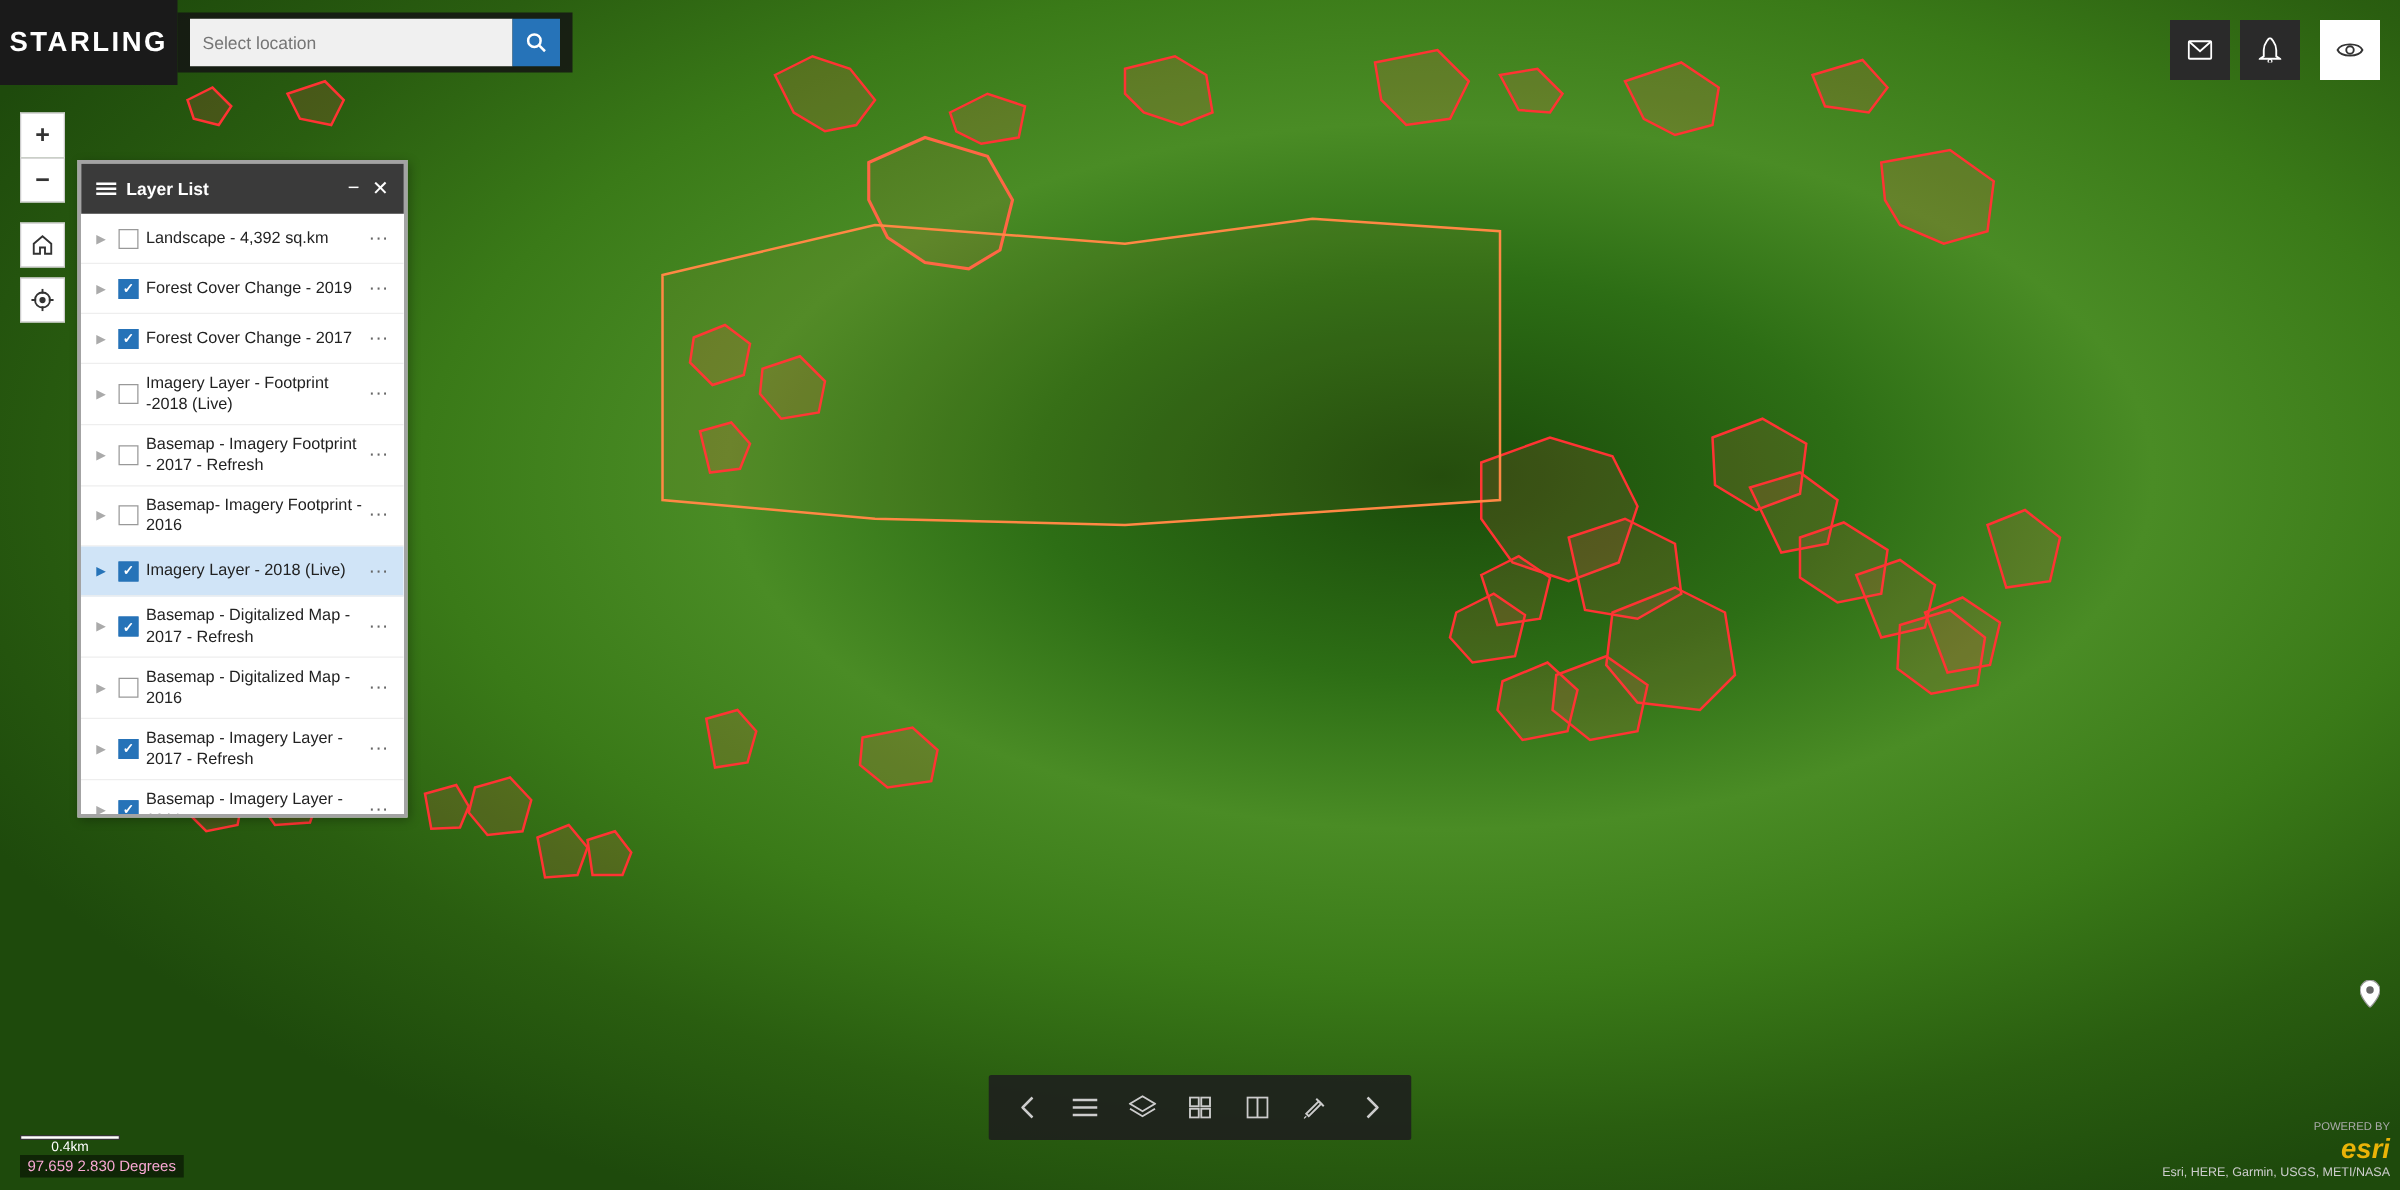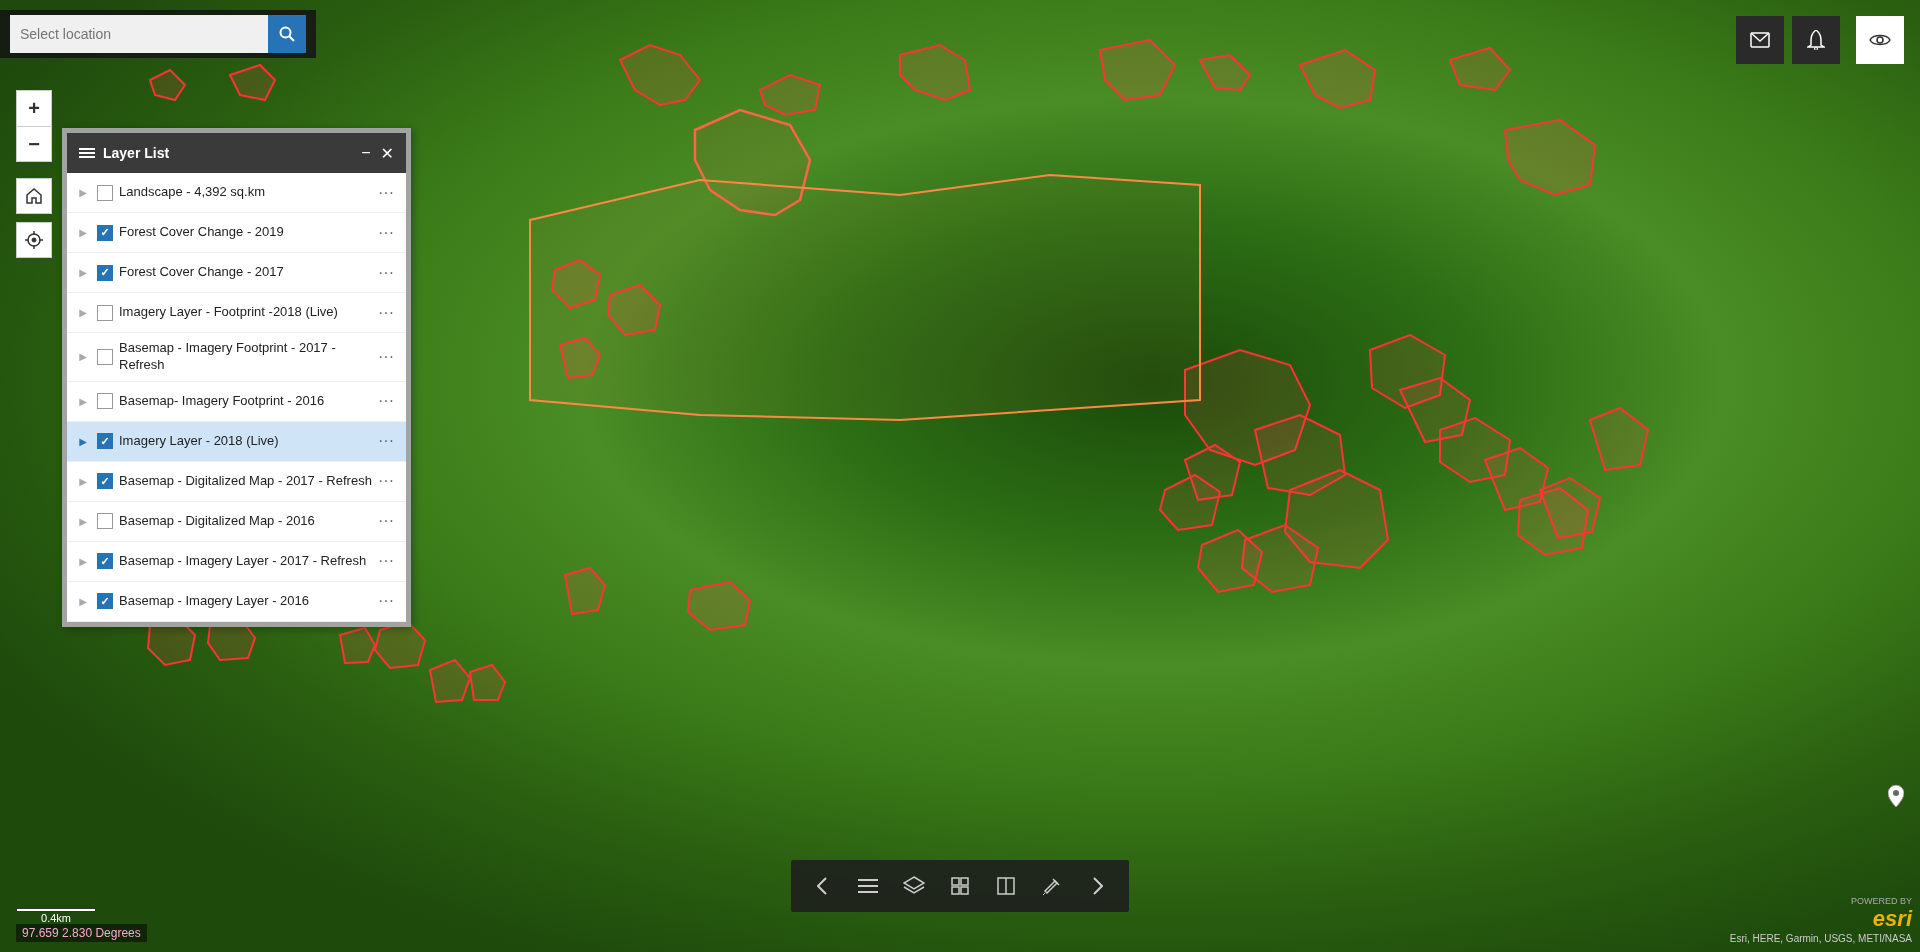--- a/index.html
+++ b/index.html
@@ -162,23 +162,23 @@
       justify-content: center;
       font-size: 16px;
       color: #333;
     }
 
     
     #layer-list {
       position: absolute;
       top: 128px;
       left: 62px;
-      width: 349px;
+      width: 264px;
       background: white;
-      border: 5px solid #a3a3a3;
+      border: 3px solid #a3a3a3;
       z-index: 200;
       box-shadow: 2px 2px 8px rgba(0,0,0,0.3);
     }
 
     #layer-list-header {
       background: #3a3a3a;
       color: white;
       padding: 8px 12px;
       display: flex;
       align-items: center;
@@ -468,20 +468,23 @@
   <path d="M1245,540 L1285,525 L1318,548 L1310,585 L1272,592 L1242,568 Z" fill="rgba(255,80,80,0.12)" stroke="#ff3333" stroke-width="2"></path>
   <path d="M1202,545 L1238,530 L1262,552 L1254,585 L1218,592 L1198,568 Z" fill="rgba(255,80,80,0.12)" stroke="#ff3333" stroke-width="2"></path>
 
   <path d="M530,220 L700,180 L900,195 L1050,175 L1200,185 L1200,400 L1050,410 L900,420 L700,415 L530,400 Z" fill="rgba(255,140,80,0.05)" stroke="#ff8844" stroke-width="2"></path>
 
   <path d="M1540,490 L1570,478 L1600,498 L1592,532 L1558,538 Z" fill="rgba(255,80,80,0.12)" stroke="#ff3333" stroke-width="2"></path>
   <path d="M1590,420 L1620,408 L1648,430 L1640,465 L1605,470 Z" fill="rgba(255,80,80,0.12)" stroke="#ff3333" stroke-width="2"></path>
 </svg>
 
 <div id="topbar">
+  <div id="logo-area">
+    <span id="logo-text">STARLING</span>
+  </div>
   <div id="search-area">
     <input id="search-input" type="text" placeholder="Select location" style="">
     <button id="search-btn">
       <svg width="16" height="16" viewBox="0 0 16 16" fill="none">
         <circle cx="6.5" cy="6.5" r="5" stroke="white" stroke-width="2"></circle>
         <line x1="10.5" y1="10.5" x2="15" y2="15" stroke="white" stroke-width="2"></line>
       </svg>
     </button>
   </div>
 </div>

